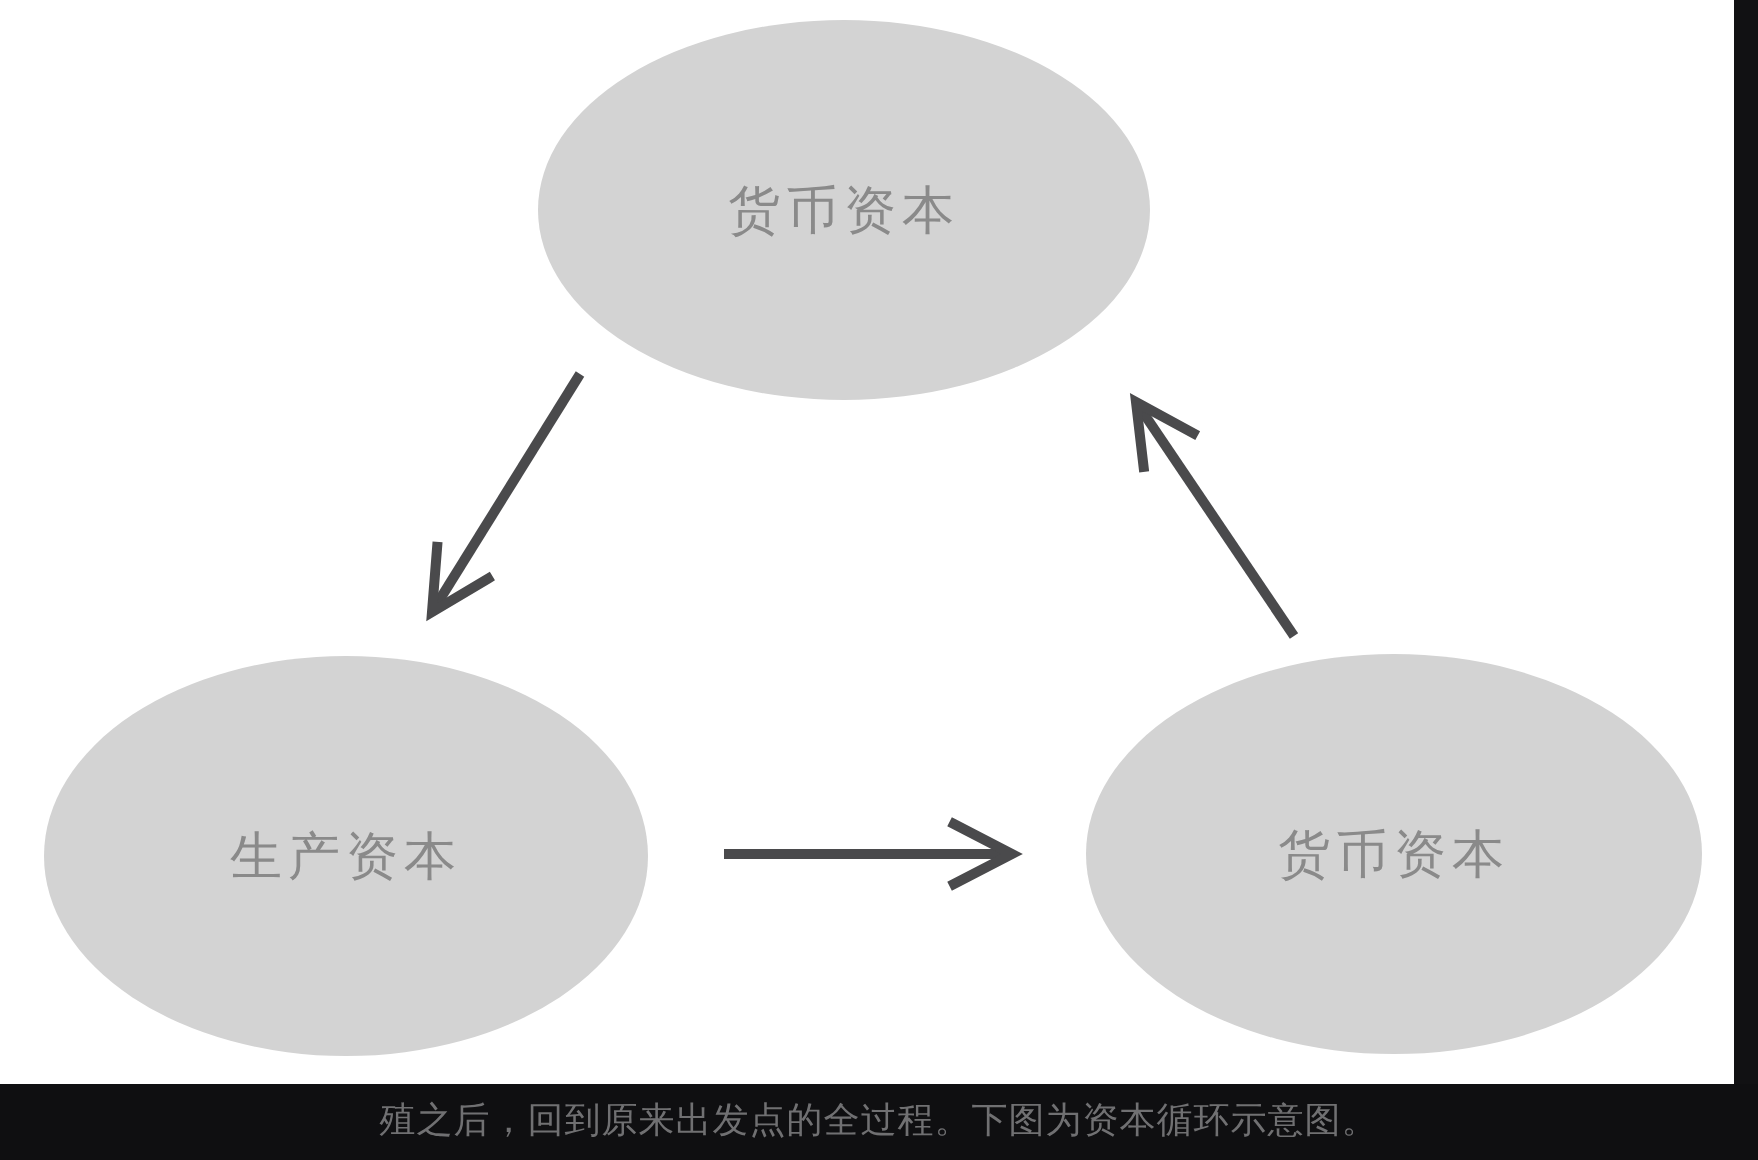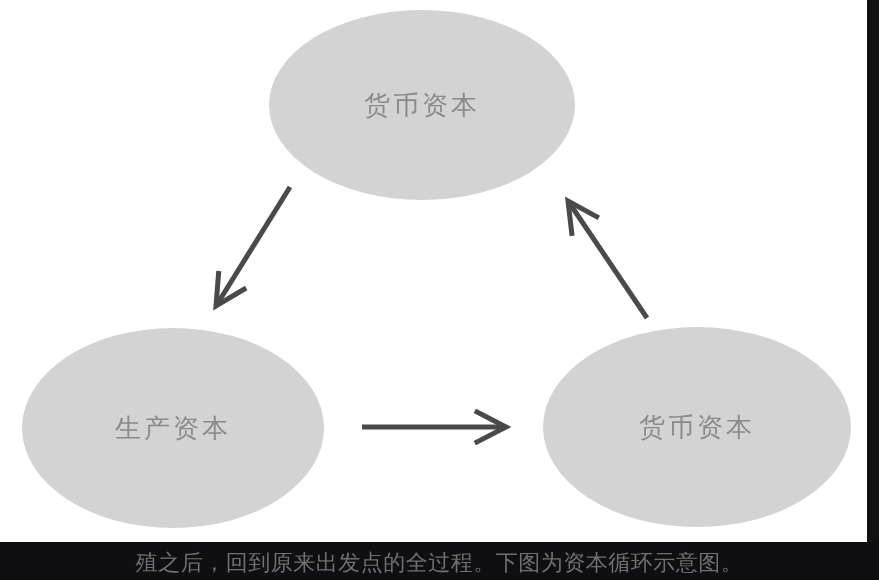--- a/index.html
+++ b/index.html
@@ -57,21 +57,21 @@
     left: 0; bottom: 0;
     width: 879px; height: 38px;
     background: var(--caption-bg);
     display: flex;
     align-items: flex-start;
     justify-content: center;
     overflow: hidden;
   }
   .caption-text {
     color: var(--caption-text);
-    font-size: 22px;
+    font-size: 18px;
     line-height: 1.25;
     padding-top: 7px;
     letter-spacing: 0.5px;
     white-space: nowrap;
   }
 </style>
 </head>
 <body>
 
 <div class="stage">

